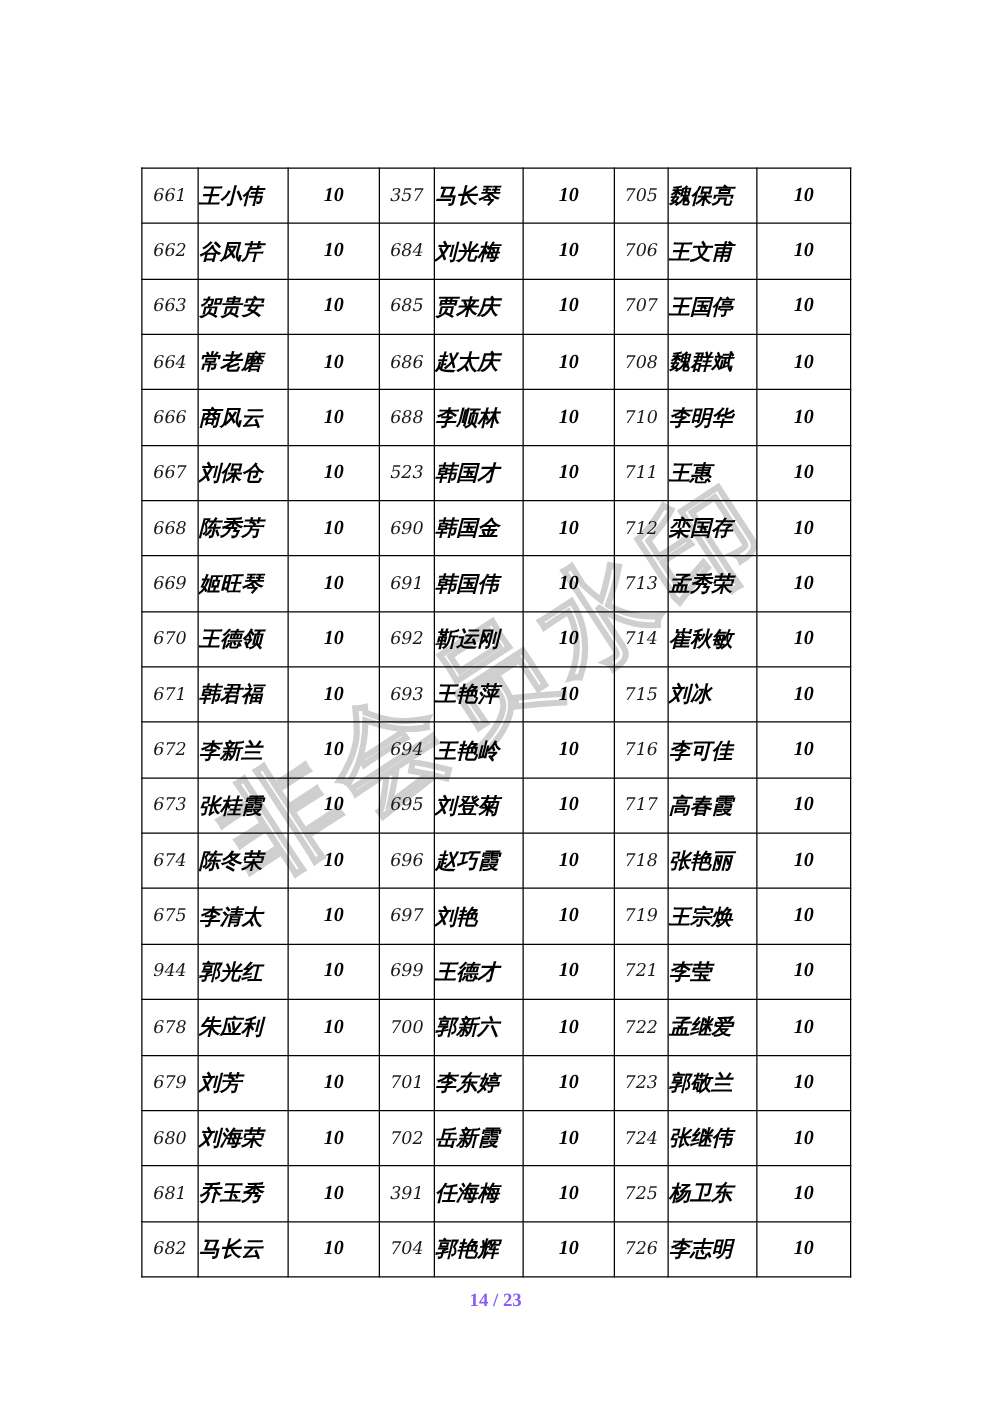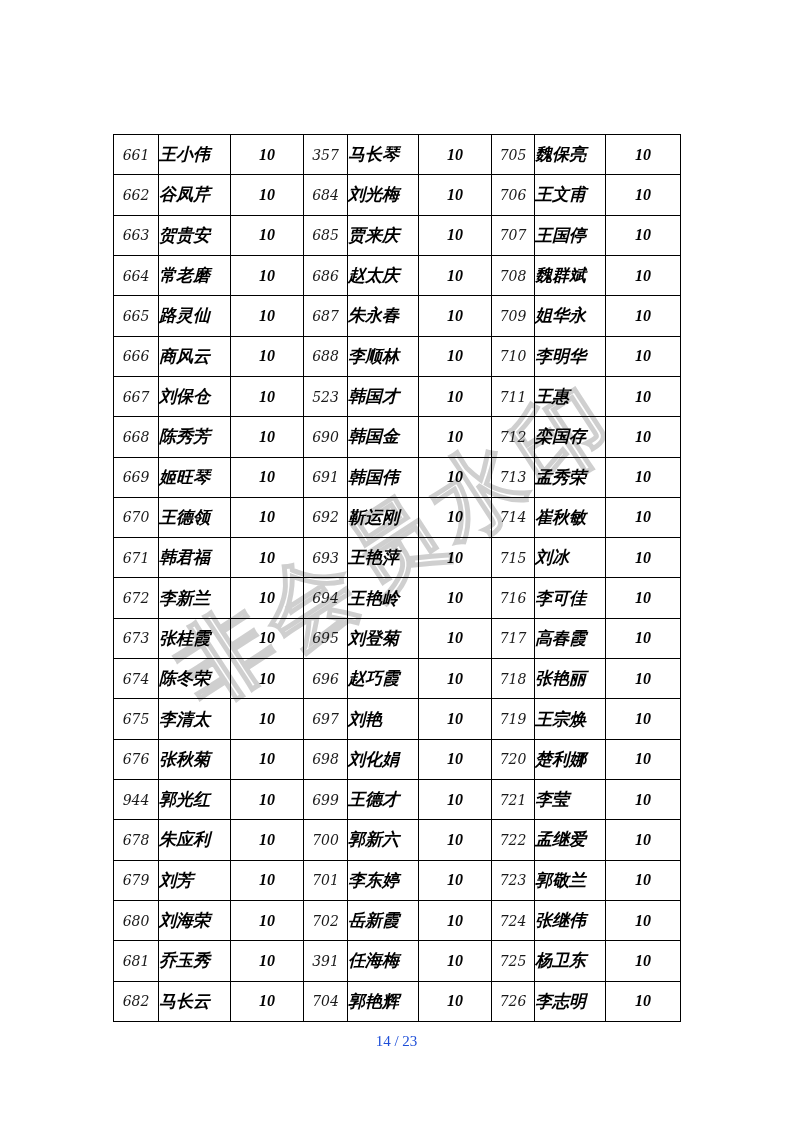--- a/index.html
+++ b/index.html
@@ -62,22 +62,22 @@
     font-weight:bold;
     color:#000000;
   }
   .footer{
     position:absolute;
     left:0;top:1033px;
     width:100%;
     text-align:center;
     font-family:"Liberation Serif", serif;
     font-size:15px;
-    font-weight:normal;
-    color:#1d4ed8;
+    font-weight:bold;
+    color:#8b5cf6;
     z-index:2;
   }
 </style>
 </head>
 <body>
 
 <div class="page">
 
   <div class="watermark">非会员水印</div>
 
@@ -132,31 +132,20 @@
           <td class="name">常老磨</td>
           <td class="score">10</td>
           <td class="no">686</td>
           <td class="name">赵太庆</td>
           <td class="score">10</td>
           <td class="no">708</td>
           <td class="name">魏群斌</td>
           <td class="score">10</td>
         </tr>
         <tr>
-          <td class="no">665</td>
-          <td class="name">路灵仙</td>
-          <td class="score">10</td>
-          <td class="no">687</td>
-          <td class="name">朱永春</td>
-          <td class="score">10</td>
-          <td class="no">709</td>
-          <td class="name">姐华永</td>
-          <td class="score">10</td>
-        </tr>
-        <tr>
           <td class="no">666</td>
           <td class="name">商风云</td>
           <td class="score">10</td>
           <td class="no">688</td>
           <td class="name">李顺林</td>
           <td class="score">10</td>
           <td class="no">710</td>
           <td class="name">李明华</td>
           <td class="score">10</td>
         </tr>
@@ -253,31 +242,20 @@
           <td class="name">李清太</td>
           <td class="score">10</td>
           <td class="no">697</td>
           <td class="name">刘艳</td>
           <td class="score">10</td>
           <td class="no">719</td>
           <td class="name">王宗焕</td>
           <td class="score">10</td>
         </tr>
         <tr>
-          <td class="no">676</td>
-          <td class="name">张秋菊</td>
-          <td class="score">10</td>
-          <td class="no">698</td>
-          <td class="name">刘化娟</td>
-          <td class="score">10</td>
-          <td class="no">720</td>
-          <td class="name">楚利娜</td>
-          <td class="score">10</td>
-        </tr>
-        <tr>
           <td class="no">944</td>
           <td class="name">郭光红</td>
           <td class="score">10</td>
           <td class="no">699</td>
           <td class="name">王德才</td>
           <td class="score">10</td>
           <td class="no">721</td>
           <td class="name">李莹</td>
           <td class="score">10</td>
         </tr>

